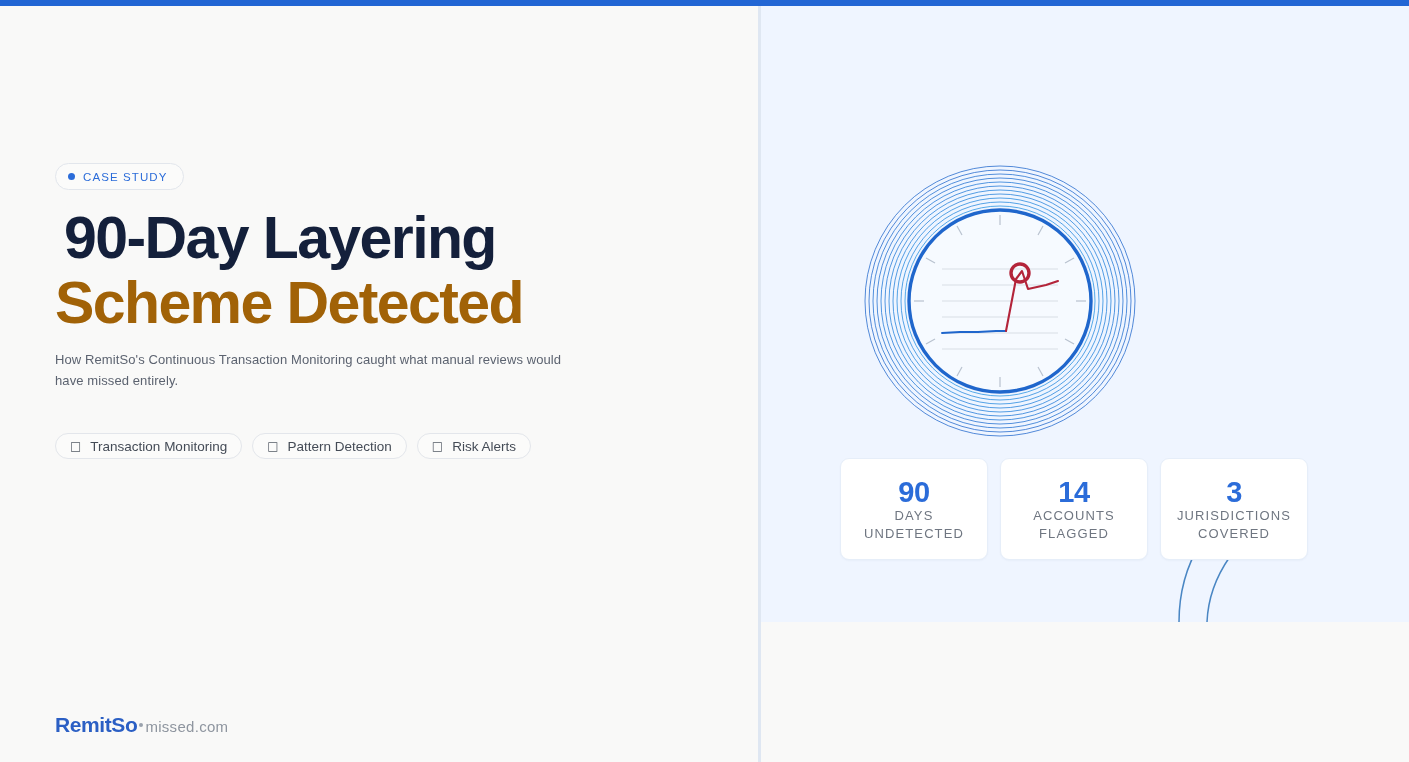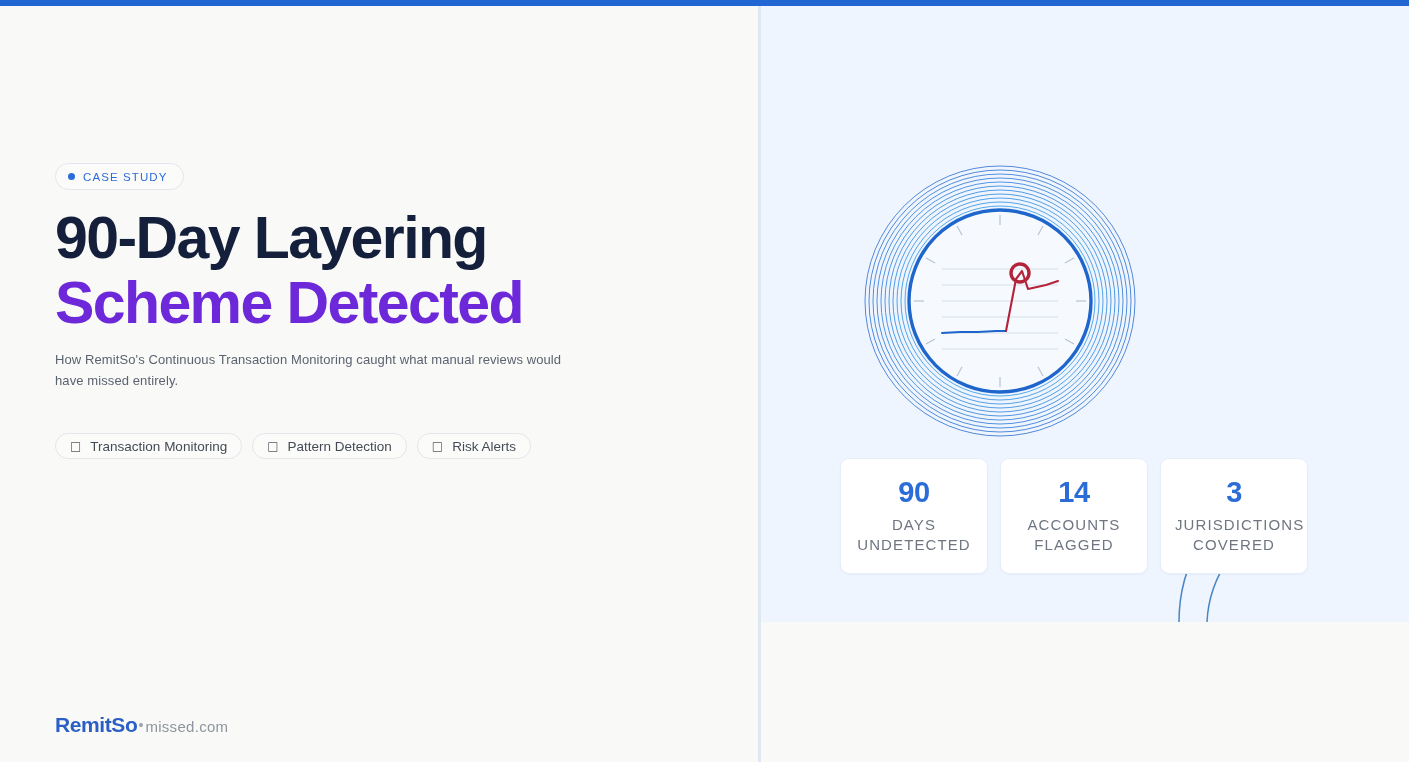--- a/index.html
+++ b/index.html
@@ -67,22 +67,22 @@
 
   
   .headline {
     position: absolute; left: 55px; top: 200px;
     width: 660px;
     font-size: 59px;
     font-weight: 700;
     letter-spacing: -1.6px;
     line-height: 1.1;
   }
-  .headline .l1 { display: block; color: #14203b; }
-  .headline .l2 { display: block; color: #6d28d9; }
+  .headline .l1 { display: block; color: #14203b; margin-left: 9px; }
+  .headline .l2 { display: block; color: #a16207; }
 
   
   .subtitle {
     position: absolute; left: 55px; top: 344px;
     width: 520px;
     font-size: 13px;
     line-height: 1.58;
     color: #5c6370;
     letter-spacing: 0.1px;
   }
@@ -147,22 +147,22 @@
   }
   .stat-card.c1 { width: 148px; }
   .stat-card.c2 { width: 148px; }
   .stat-card.c3 { width: 148px; }
   .stat-value {
     font-size: 29px; font-weight: 700;
     color: #2b6cd9; line-height: 1;
     letter-spacing: -0.5px;
   }
   .stat-label {
-    margin-top: 8px;
-    font-size: 15px;
+    margin-top: 0;
+    font-size: 13px;
     letter-spacing: 1.1px;
     color: #6f7681;
     line-height: 1.35;
     text-transform: uppercase;
   }
 </style>
 </head>
 <body>
 
 <div id="page">

